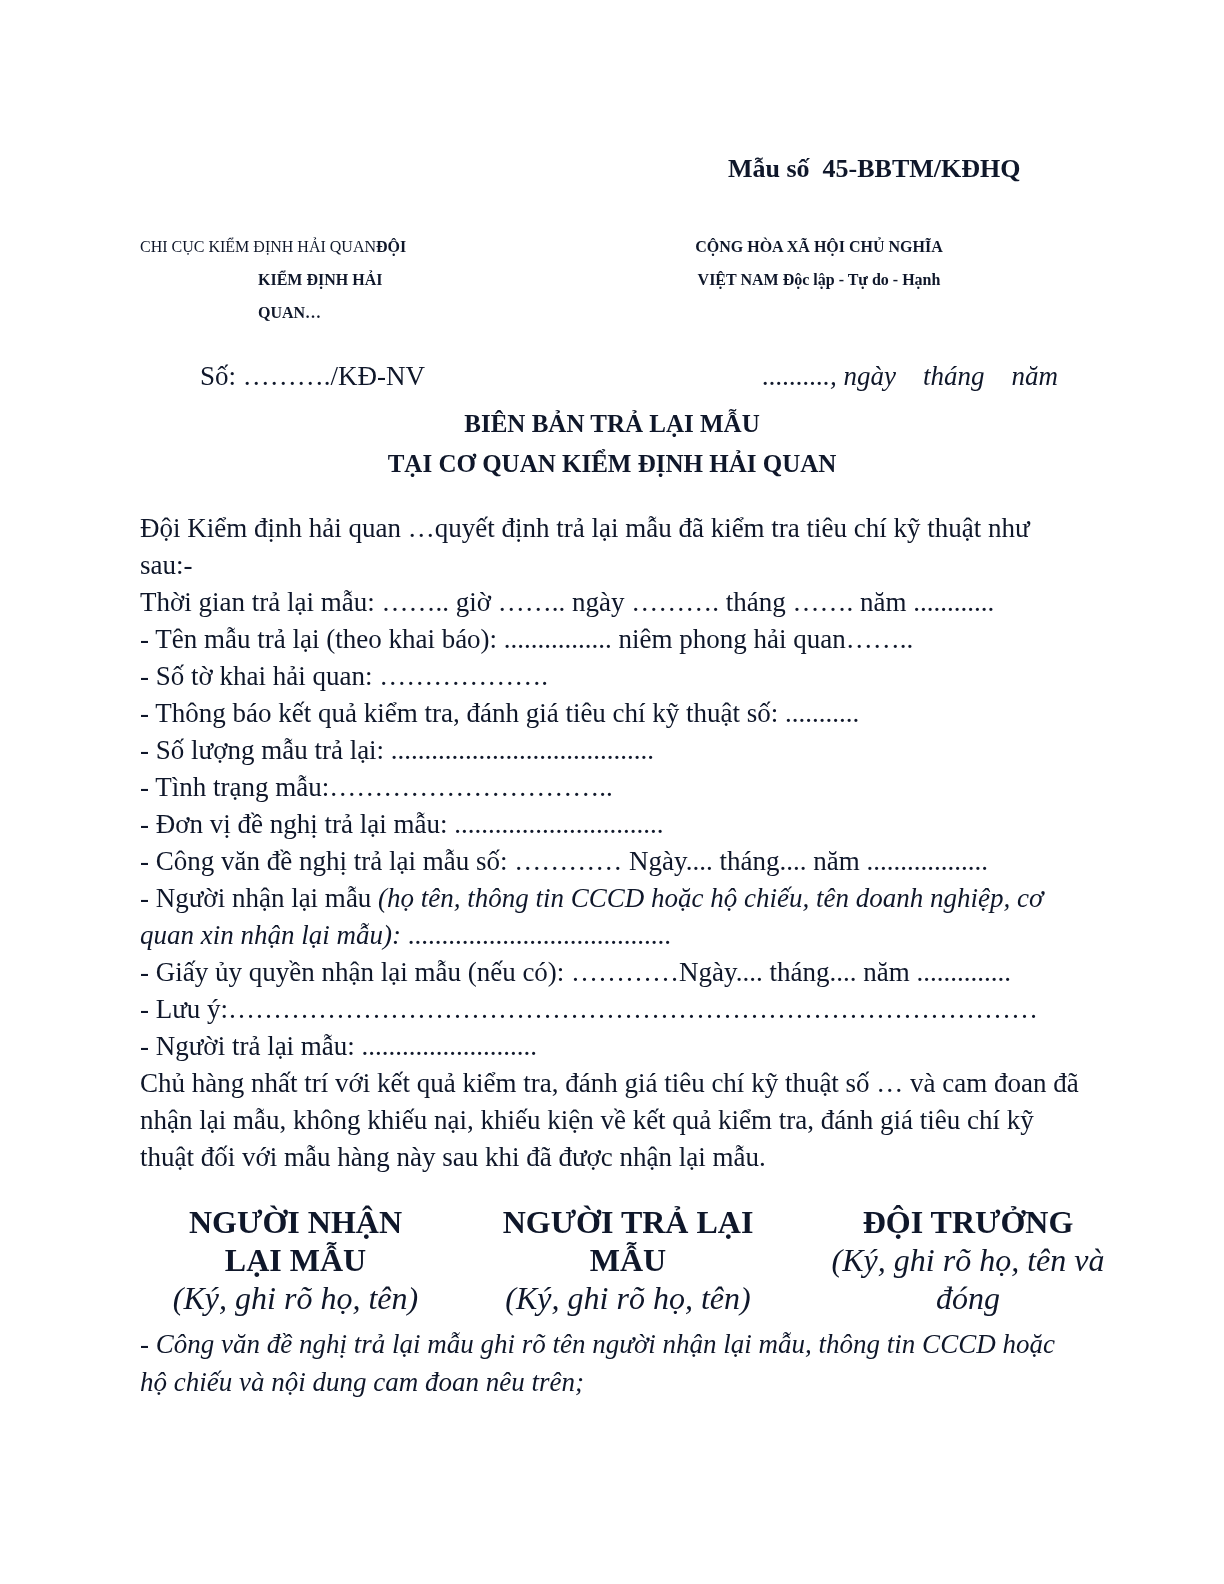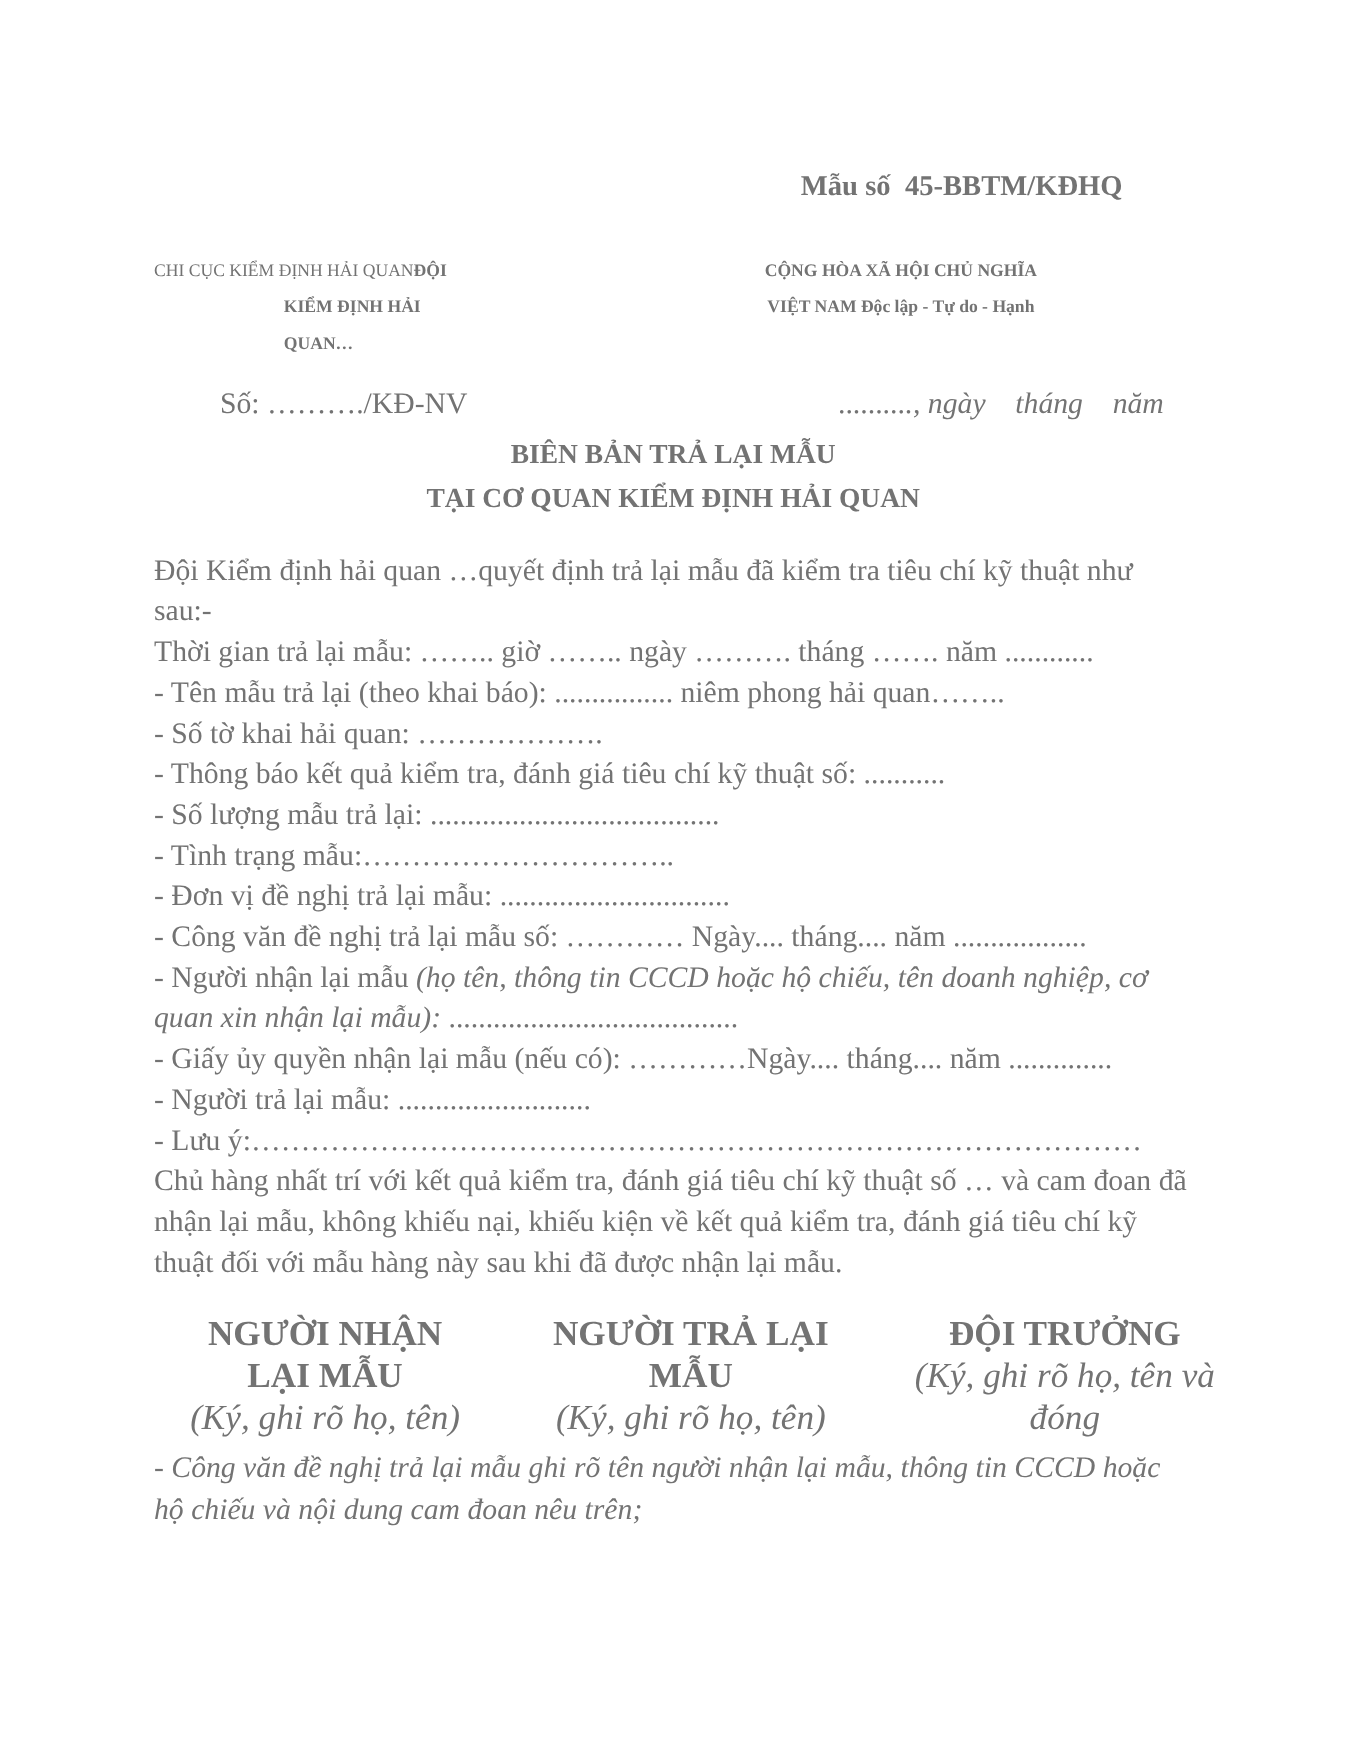--- a/index.html
+++ b/index.html
@@ -6,21 +6,21 @@
     margin: 0;
     padding: 0;
     background: #ffffff;
   }
   .page {
     position: relative;
     width: 1224px;
     height: 1584px;
     margin: 0 auto;
     background: #ffffff;
-    color: #737373;
+    color: #0f172a;
     font-family: "Liberation Serif", "DejaVu Serif", serif;
     font-size: 27px;
     line-height: 37px;
     box-sizing: border-box;
     padding: 150px 140px 0 140px;
     overflow: hidden;
   }
   .b { font-weight: bold; }
   .i { font-style: italic; }
 
@@ -54,21 +54,21 @@
     margin-left: 28px;
     flex: none;
     text-align: center;
     font-weight: bold;
   }
 
   
   .so-row {
     display: flex;
     justify-content: space-between;
-    margin-top: 19px;
+    margin-top: 29px;
     line-height: 36px;
   }
   .so-row .so { margin-left: 60px; }
   .so-row .date {
     font-style: italic;
     margin-right: 26px;
     white-space: pre-wrap;
   }
 
   
@@ -146,22 +146,22 @@
     <p>- Số tờ khai hải quan: ……………….</p>
     <p>- Thông báo kết quả kiểm tra, đánh giá tiêu chí kỹ thuật số: ...........</p>
     <p>- Số lượng mẫu trả lại: .......................................</p>
     <p>- Tình trạng mẫu:…………………………..</p>
     <p>- Đơn vị đề nghị trả lại mẫu: ...............................</p>
     <p>- Công văn đề nghị trả lại mẫu số: ………… Ngày.... tháng.... năm ..................</p>
 
     <p><span>- Người nhận lại mẫu </span><span class="i">(họ tên, thông tin CCCD hoặc hộ chiếu, tên doanh nghiệp, cơ quan xin nhận lại mẫu): </span><span>.......................................</span></p>
 
     <p>- Giấy ủy quyền nhận lại mẫu (nếu có): …………Ngày.... tháng.... năm ..............</p>
+    <p>- Lưu ý:………………………………………………………………………………</p>
     <p>- Người trả lại mẫu: ..........................</p>
-    <p>- Lưu ý:………………………………………………………………………………</p>
 
     <p>Chủ hàng nhất trí với kết quả kiểm tra, đánh giá tiêu chí kỹ thuật số … và cam đoan đã nhận lại mẫu, không khiếu nại, khiếu kiện về kết quả kiểm tra, đánh giá tiêu chí kỹ thuật đối với mẫu hàng này sau khi đã được nhận lại mẫu.</p>
   </div>
 
   <div class="sig-row">
     <div class="sig-col sig-1">
       <div class="t">NGƯỜI NHẬN LẠI MẪU</div>
       <div class="n">(Ký, ghi rõ họ, tên)</div>
     </div>
     <div class="sig-col sig-2">

